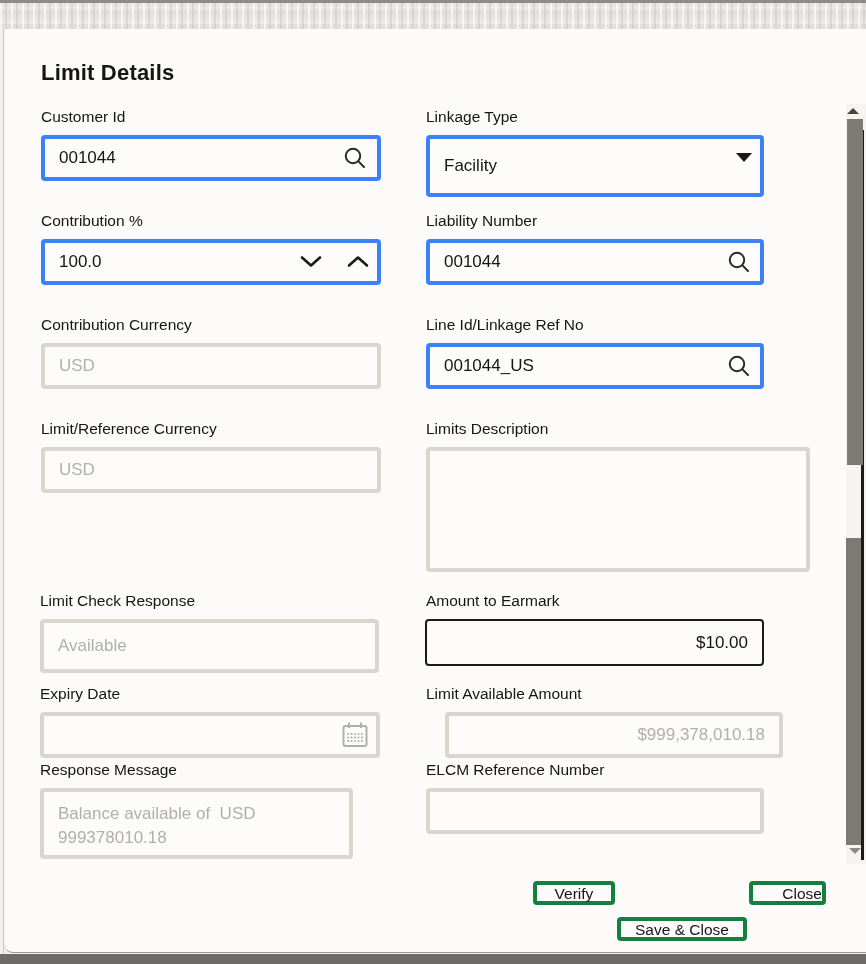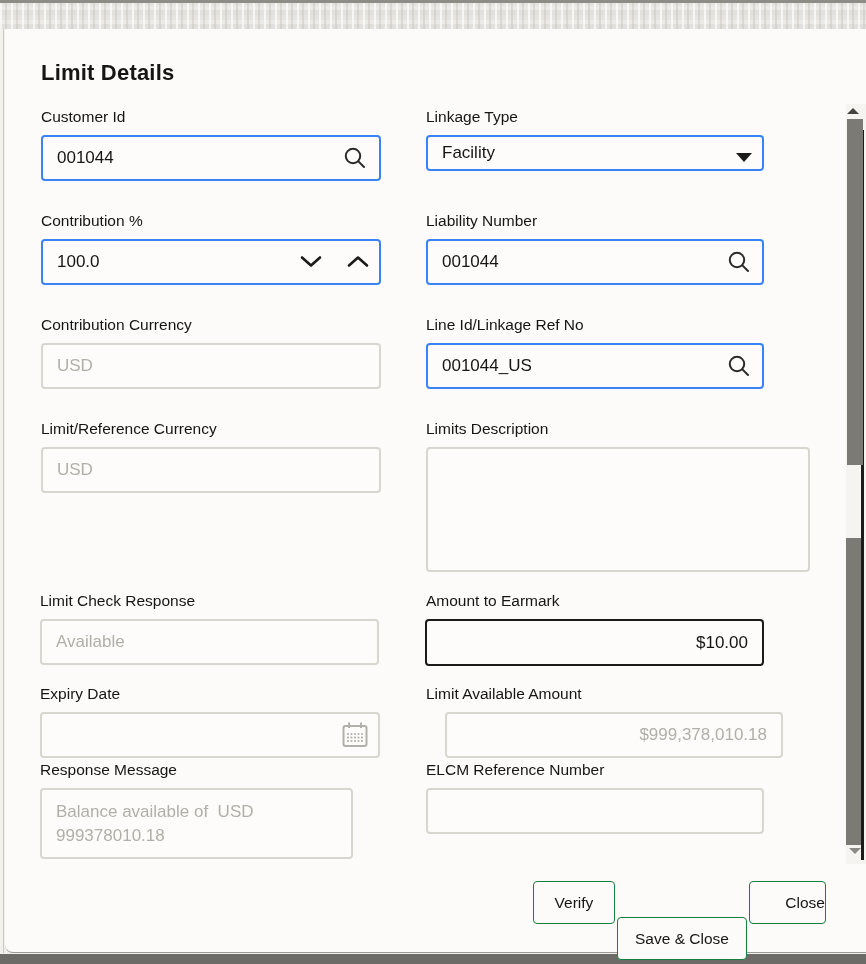--- a/index.html
+++ b/index.html
@@ -26,42 +26,42 @@
     border-bottom:1px solid #9a9994;
     border-bottom-left-radius:8px;
   }
   .bottom-band { position:absolute; left:0; top:954px; width:866px; height:10px; background:#6c6b67; }
 
   .dialog-title { position:absolute; left:41px; top:60px; font-size:22px; font-weight:800; letter-spacing:.2px; color:#161513; }
 
   .label { position:absolute; font-size:15.5px; color:#161513; white-space:nowrap; }
   .input, .textarea, .valuebox {
     position:absolute; background:#fdfcfa;
-    border:2px solid #3b82f6; border-radius:4px;
+    border:4px solid #3b82f6; border-radius:4px;
     font-family:inherit; font-size:17px; color:#161513;
     padding:0 14px; outline:none;
   }
   .textarea { resize:none; padding-top:10px; }
   .muted { border-color:#d9d6d0; color:#b2afa9; }
   .right-align { text-align:right; }
   .focused { border:2px solid #1b1a18; }
   .valuebox { display:flex; align-items:flex-start; padding-top:10px; font-size:17px; line-height:24px; white-space:pre-wrap; }
 
   .field-icon { position:absolute; display:flex; align-items:center; justify-content:center; }
   .caret-down { width:0; height:0; border-left:8px solid transparent; border-right:8px solid transparent; border-top:9px solid #1b1a18; }
   .sb-up { width:0; height:0; border-left:6px solid transparent; border-right:6px solid transparent; border-bottom:6px solid #45443f; }
   .sb-down { width:0; height:0; border-left:6px solid transparent; border-right:6px solid transparent; border-top:6px solid #8b8a85; }
 
   .scroll-track { position:absolute; left:846px; top:104px; width:20px; height:760px; background:#f6f4f1; }
   .scroll-thumb { position:absolute; background:#7b7a75; }
   .edge-line { position:absolute; background:#1c1b19; }
 
   .btn {
-    position:absolute; height:43px; background:#fcfbf9;
-    border:1px solid #15803d; border-radius:4px;
+    position:absolute; height:24px; background:#fcfbf9;
+    border:4px solid #15803d; border-radius:4px;
     font-family:inherit; font-size:15.5px; color:#161513; cursor:pointer;
   }
 </style>
 </head>
 <body>
 
 <div class="top-edge"></div>
 <div class="bg-texture"></div>
 <div class="left-strip"></div>
 <div class="modal"></div>
@@ -72,21 +72,21 @@
 <div class="label" style="left:41px; top:108px;">Customer Id</div>
 <input class="input" style="left: 41px; top: 135px; width: 340px; height: 46px; padding-right: 46px;" value="001044">
 <span class="field-icon" style="left:343px; top:146px;">
   <svg width="24" height="24" viewBox="0 0 24 24">
       <circle cx="10" cy="10" r="7.2" fill="none" stroke="#2b2a28" stroke-width="2"></circle>
       <line x1="15.4" y1="15.4" x2="21" y2="21" stroke="#2b2a28" stroke-width="2" stroke-linecap="round"></line>
     </svg>
 </span>
 
 <div class="label" style="left:426px; top:108px;">Linkage Type</div>
-<input class="input" style="left: 426px; top: 135px; width: 338px; height: 36px; padding-right: 42px;" value="Facility">
+<input class="input" style="left: 426px; top: 135px; width: 338px; height: 62px; padding-right: 42px;" value="Facility">
 <span class="field-icon" style="left:736px; top:153px;">
     <span class="caret-down"></span>
   </span>
 
 <div class="label" style="left:41px; top:212px;">Contribution %</div>
 <input class="input" style="left: 41px; top: 239px; width: 340px; height: 46px; padding-right: 92px;" value="100.0">
 <span class="field-icon" style="left:300px; top:255px;">
   <svg width="22" height="13" viewBox="0 0 22 13">
       <polyline points="2,2.5 11,10.5 20,2.5" fill="none" stroke="#1b1a18" stroke-width="2.6" stroke-linecap="round" stroke-linejoin="round"></polyline>
     </svg>
@@ -118,21 +118,21 @@
     </svg>
 </span>
 
 <div class="label" style="left:41px; top:420px;">Limit/Reference Currency</div>
 <input class="input muted" style="left: 41px; top: 447px; width: 340px; height: 46px;" value="USD">
 
 <div class="label" style="left:426px; top:420px;">Limits Description</div>
 <textarea class="textarea muted" style="left: 426px; top: 447px; width: 384px; height: 125px;"></textarea>
 
 <div class="label" style="left:40px; top:592px;">Limit Check Response</div>
-<input class="input muted" style="left: 40px; top: 619px; width: 339px; height: 46px;" value="Available">
+<input class="input muted" style="left: 40px; top: 619px; width: 339px; height: 54px;" value="Available">
 
 <div class="label" style="left:426px; top:592px;">Amount to Earmark</div>
 <input class="input right-align focused" style="left: 425px; top: 619px; width: 339px; height: 47px;" value="$10.00">
 
 <div class="label" style="left:40px; top:685px;">Expiry Date</div>
 <input class="input muted" style="left: 40px; top: 712px; width: 340px; height: 46px; padding-right: 50px;" value="">
 <span class="field-icon" style="left:340px; top:720px;">
   <svg width="30" height="30" viewBox="0 0 30 30">
     <rect x="3.5" y="6" width="23" height="20" rx="2" fill="none" stroke="#b3b0ab" stroke-width="2"></rect>
     <line x1="9" y1="2.5" x2="9" y2="8" stroke="#b3b0ab" stroke-width="2"></line>

